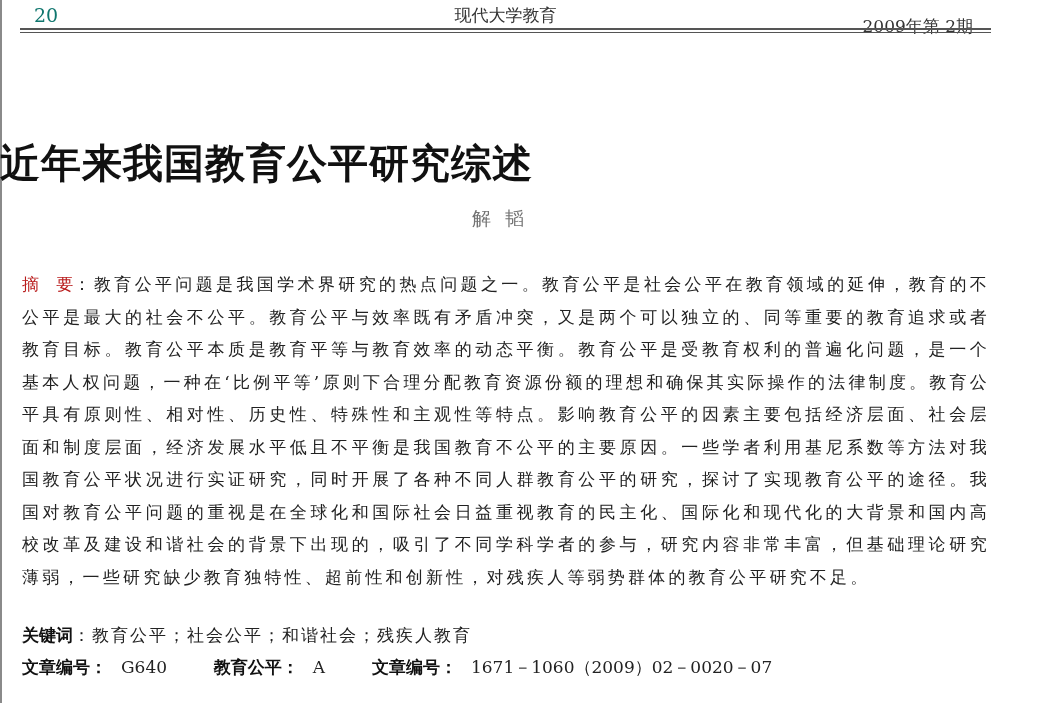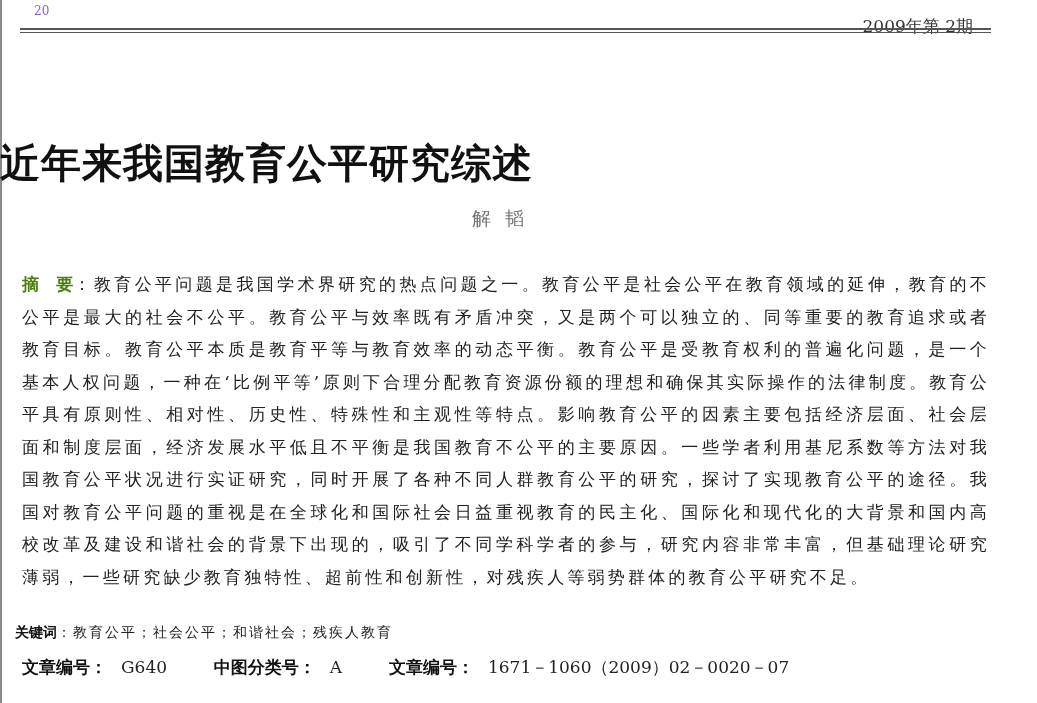--- a/index.html
+++ b/index.html
@@ -27,22 +27,22 @@
       position: absolute;
       left: 20px;
       top: 0;
       width: 971px;
       height: 34px;
     }
     .header .page-num {
       position: absolute;
       left: 14px;
       top: 4px;
-      font-size: 12px;
-      color: #8b5cf6;
+      font-size: 19px;
+      color: #0f766e;
     }
     .header .journal {
       position: absolute;
       left: 0;
       width: 100%;
       top: 4px;
       text-align: center;
       font-size: 17px;
       color: #333;
     }
@@ -91,29 +91,29 @@
       top: 268px;
       width: 968px;
       font-size: 17px;
       line-height: 32.5px;
       letter-spacing: 3.2px;
       text-align: justify;
       color: #222;
     }
     .abstract .label {
       font-family: "DejaVu Sans", "Liberation Sans", sans-serif;
-      font-weight: bold;
-      color: #4d7c0f;
+      font-weight: normal;
+      color: #b91c1c;
       letter-spacing: 0;
     }
     .keywords {
       position: absolute;
-      left: 15px;
+      left: 22px;
       top: 624px;
-      font-size: 14px;
+      font-size: 17px;
       letter-spacing: 2px;
       color: #222;
     }
     .bold-label {
       font-family: "DejaVu Sans", "Liberation Sans", sans-serif;
       font-weight: bold;
       color: #111;
       letter-spacing: 0;
     }
     .meta {
@@ -132,31 +132,32 @@
       width: 36px;
     }
   </style>
 </head>
 <body>
 
 <div class="left-edge"></div>
 
 <div class="header">
   <span class="page-num">20</span>
+  <span class="journal">现代大学教育</span>
   <span class="issue">2009年第 2期</span>
 </div>
 <div class="rule r1"></div>
 <div class="rule r2"></div>
 
 <div class="title">近年来我国教育公平研究综述</div>
 <div class="author">解韬</div>
 
 <div class="abstract"><span class="label">摘　要</span><span>：教育公平问题是我国学术界研究的热点问题之一。教育公平是社会公平在教育领域的延伸，教育的不公平是最大的社会不公平。教育公平与效率既有矛盾冲突，又是两个可以独立的、同等重要的教育追求或者教育目标。教育公平本质是教育平等与教育效率的动态平衡。教育公平是受教育权利的普遍化问题，是一个基本人权问题，一种在‘比例平等’原则下合理分配教育资源份额的理想和确保其实际操作的法律制度。教育公平具有原则性、相对性、历史性、特殊性和主观性等特点。影响教育公平的因素主要包括经济层面、社会层面和制度层面，经济发展水平低且不平衡是我国教育不公平的主要原因。一些学者利用基尼系数等方法对我国教育公平状况进行实证研究，同时开展了各种不同人群教育公平的研究，探讨了实现教育公平的途径。我国对教育公平问题的重视是在全球化和国际社会日益重视教育的民主化、国际化和现代化的大背景和国内高校改革及建设和谐社会的背景下出现的，吸引了不同学科学者的参与，研究内容非常丰富，但基础理论研究薄弱，一些研究缺少教育独特性、超前性和创新性，对残疾人等弱势群体的教育公平研究不足。</span></div>
 
 <div class="keywords"><span class="bold-label">关键词</span><span>：教育公平；社会公平；和谐社会；残疾人教育</span></div>
 
 <div class="meta">
   <span class="bold-label">文章编号：</span><span class="val">G640</span>
   <span class="spacer"></span>
-  <span class="bold-label">中图分类号：</span><span class="val">A</span>
+  <span class="bold-label">教育公平：</span><span class="val">A</span>
   <span class="spacer"></span>
   <span class="bold-label">文章编号：</span><span class="val">1671－1060（2009）02－0020－07</span>
 </div>
 
 </body></html>

